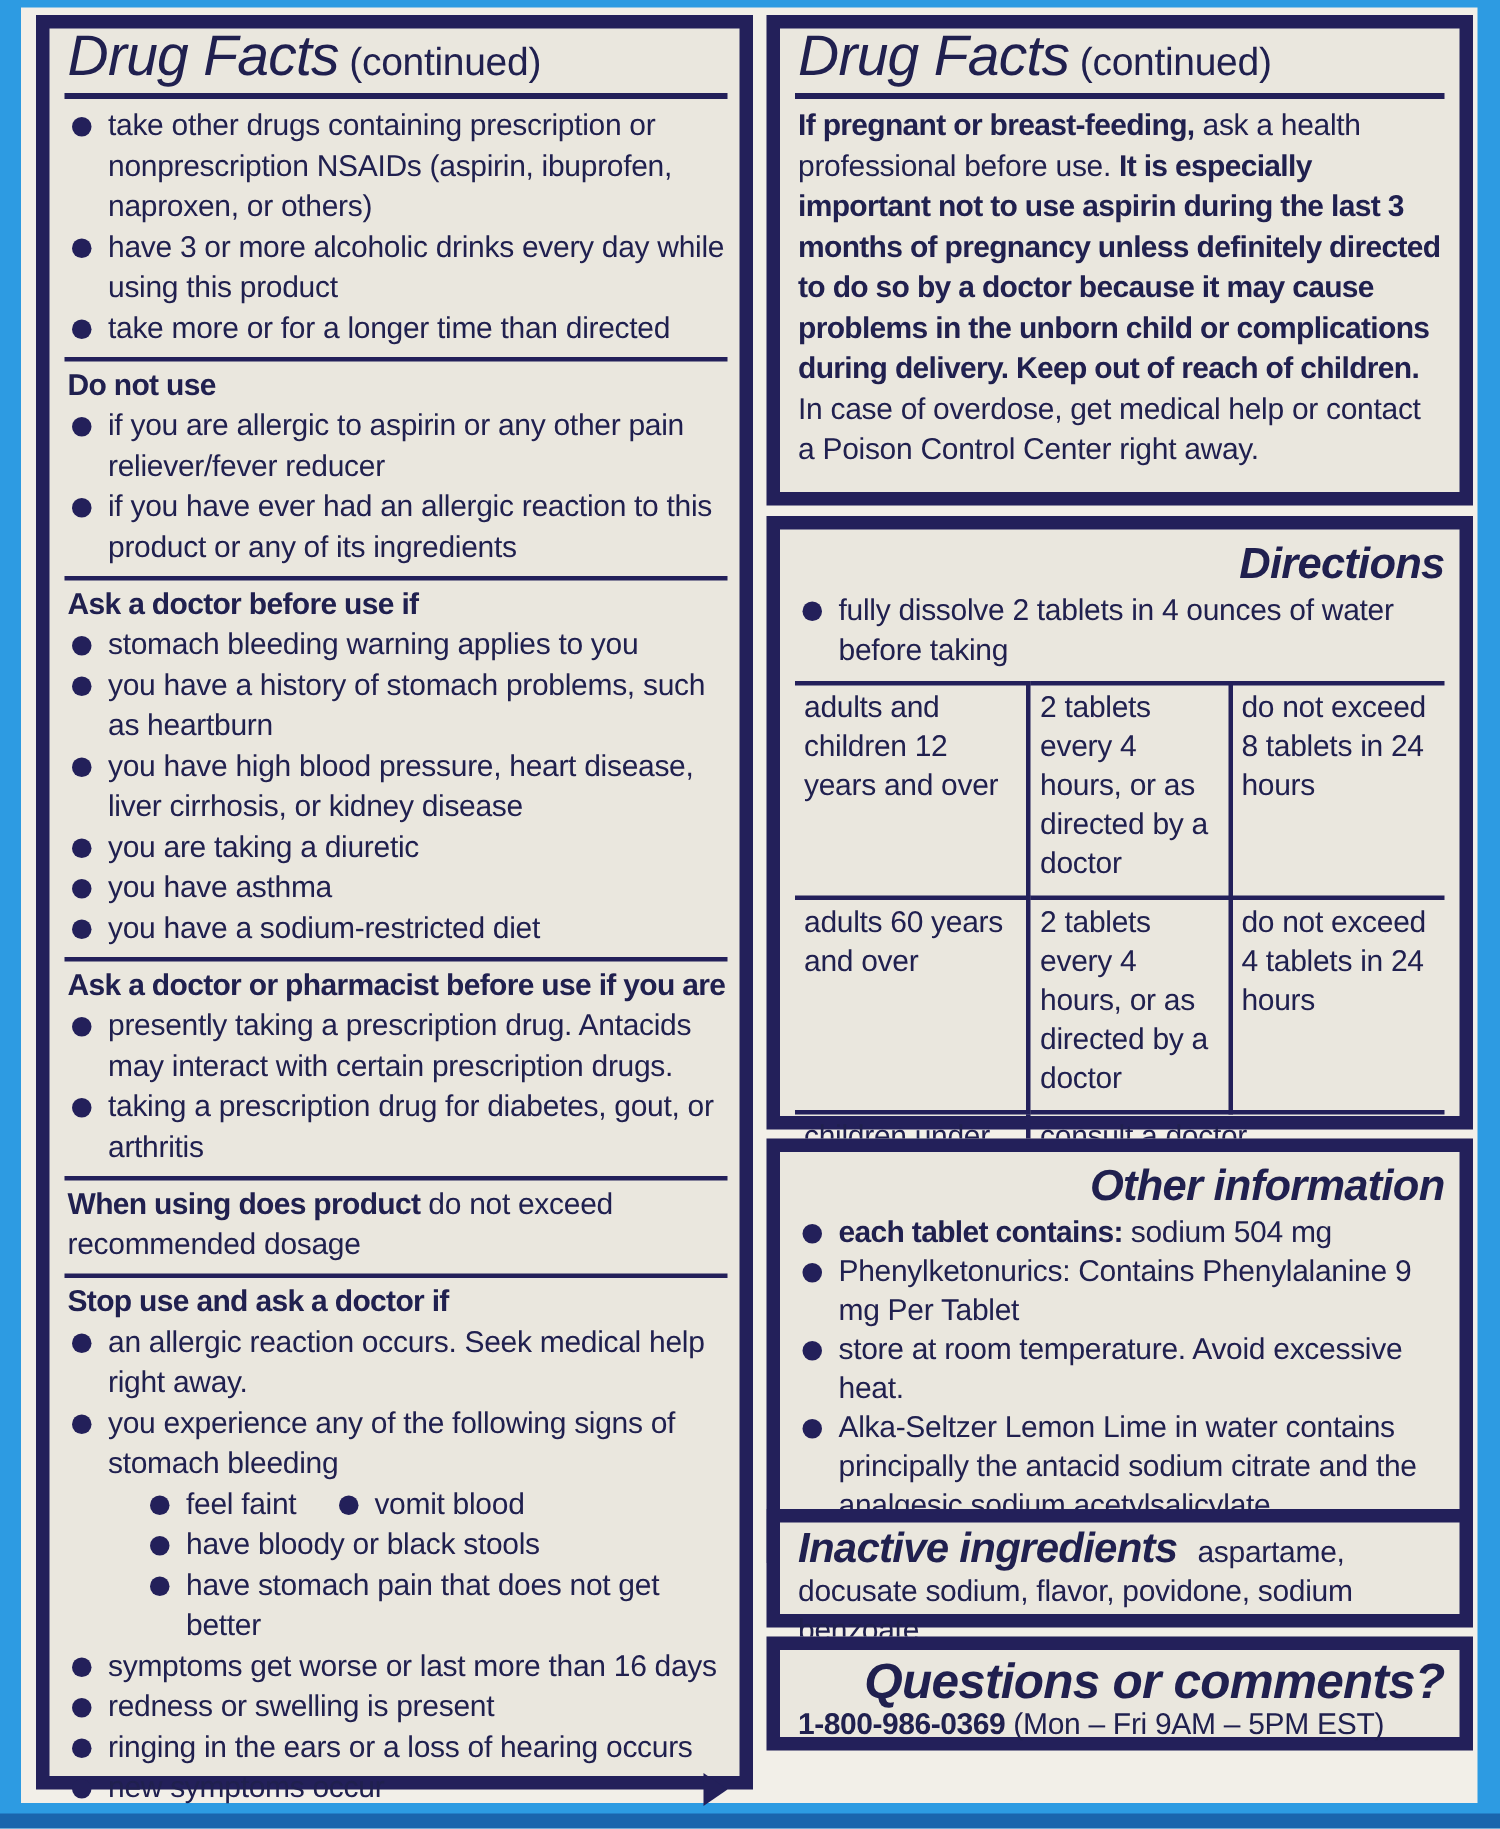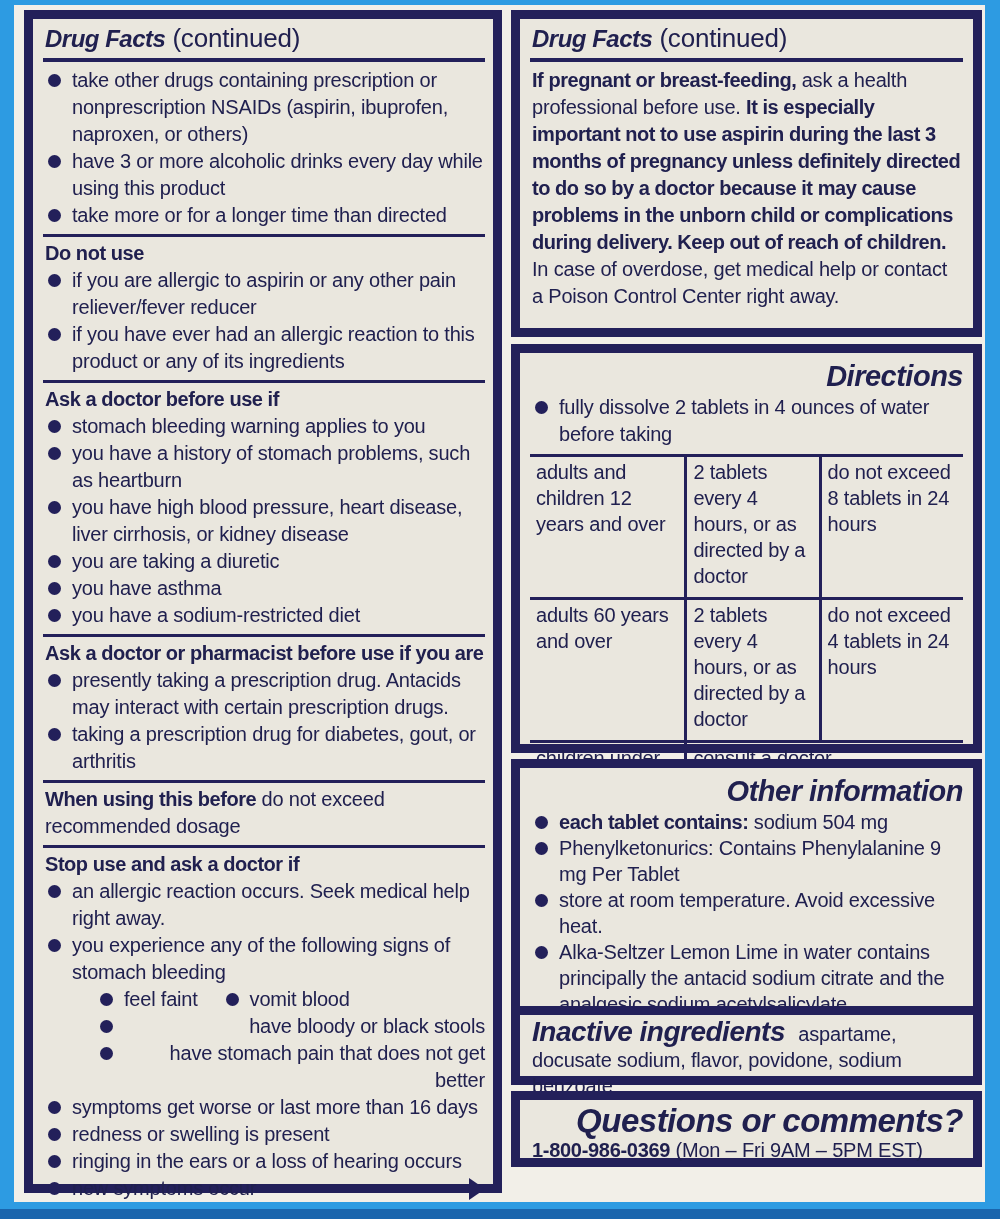--- a/index.html
+++ b/index.html
@@ -18,31 +18,31 @@
     font-size:20px;line-height:27px;
   }
   #left-panel{left:24px;top:10px;width:478px;height:1183px;padding:4px 8px 6px 10px;}
   .rcol{left:511px;width:471px;padding:4px 10px 6px 10px;}
   #rbox1{top:10px;height:327px;}
   #rbox2{top:344px;height:409px;}
   #rbox3{top:759px;height:283px;line-height:26px;}
   #rbox4{top:1006px;height:79px;line-height:26px;}
   #rbox5{top:1091px;height:76px;}
   .title{border-bottom:4px solid #23205a;padding:2px 0 4px 2px;margin-bottom:5px;white-space:nowrap;}
-  .t-main{font-size:24px;font-weight:bold;font-style:italic;letter-spacing:-0.5px;}
+  .t-main{font-size:38px;font-weight:normal;font-style:italic;letter-spacing:-0.5px;}
   .t-cont{font-size:26px;font-weight:normal;}
   .h2{font-size:29px;font-weight:bold;font-style:italic;letter-spacing:-0.5px;line-height:34px;padding:2px 0 1px 2px;text-align:right;}
   .hdr{font-weight:bold;letter-spacing:-0.45px;padding-left:2px;}
   .rule{border-top:3px solid #23205a;margin:5px 0 3px 0;height:0;}
   .bullet-row{display:flex;align-items:flex-start;}
   .bullet{width:13px;height:13px;background:#23205a;border-radius:50%;flex:0 0 13px;margin:7px 11px 0 5px;}
   .bullet.second{margin-left:28px;}
   .bt{flex:1 1 auto;}
   .pair .bt{flex:0 1 auto;}
-  .sub{margin-left:52px;text-align:right;}
+  .sub{margin-left:52px;}
   .b{font-weight:bold;letter-spacing:-0.45px;}
   .para{padding-left:2px;}
   .tri{margin-left:auto;align-self:center;width:0;height:0;flex:0 0 auto;
        border-left:16px solid #23205a;border-top:11px solid transparent;border-bottom:11px solid transparent;}
   table.dir{border-collapse:collapse;width:100%;margin-top:6px;font-size:20px;line-height:26px;}
   table.dir td{border:3px solid #23205a;vertical-align:top;padding:2px 5px 8px 6px;}
   table.dir tr td:first-child{border-left:none;}
   table.dir tr td:last-child{border-right:none;}
   table.dir tr:last-child td{border-bottom:none;}
   .c0{width:36%;} .c1{width:31%;} .c2{width:33%;}
@@ -116,21 +116,21 @@
     <span class="bullet"></span>
     <span class="bt">presently taking a prescription drug.  Antacids may interact with certain prescription drugs.</span>
   </div>
   <div class="bullet-row">
     <span class="bullet"></span>
     <span class="bt">taking a prescription drug for diabetes, gout, or arthritis</span>
   </div>
 
   <div class="rule"></div>
   <div class="para">
-    <span class="b">When using this before</span><span> do not exceed recommended dosage</span>
+    <span class="b">When using does product</span><span> do not exceed recommended dosage</span>
   </div>
 
   <div class="rule"></div>
   <div class="hdr">Stop use and ask a doctor if</div>
   <div class="bullet-row">
     <span class="bullet"></span>
     <span class="bt">an allergic reaction occurs.  Seek medical help right away.</span>
   </div>
   <div class="bullet-row">
     <span class="bullet"></span>

